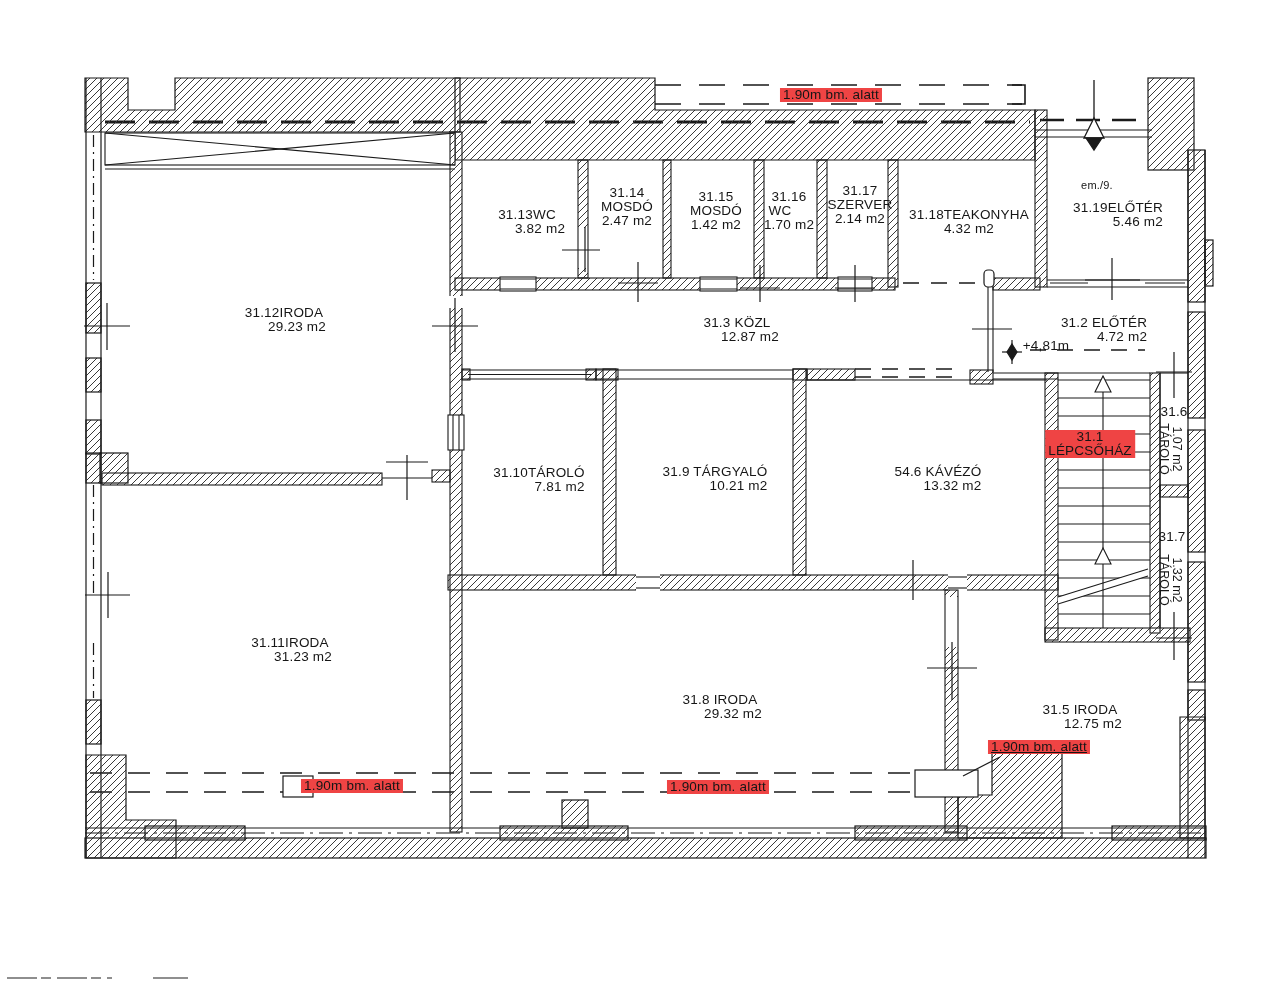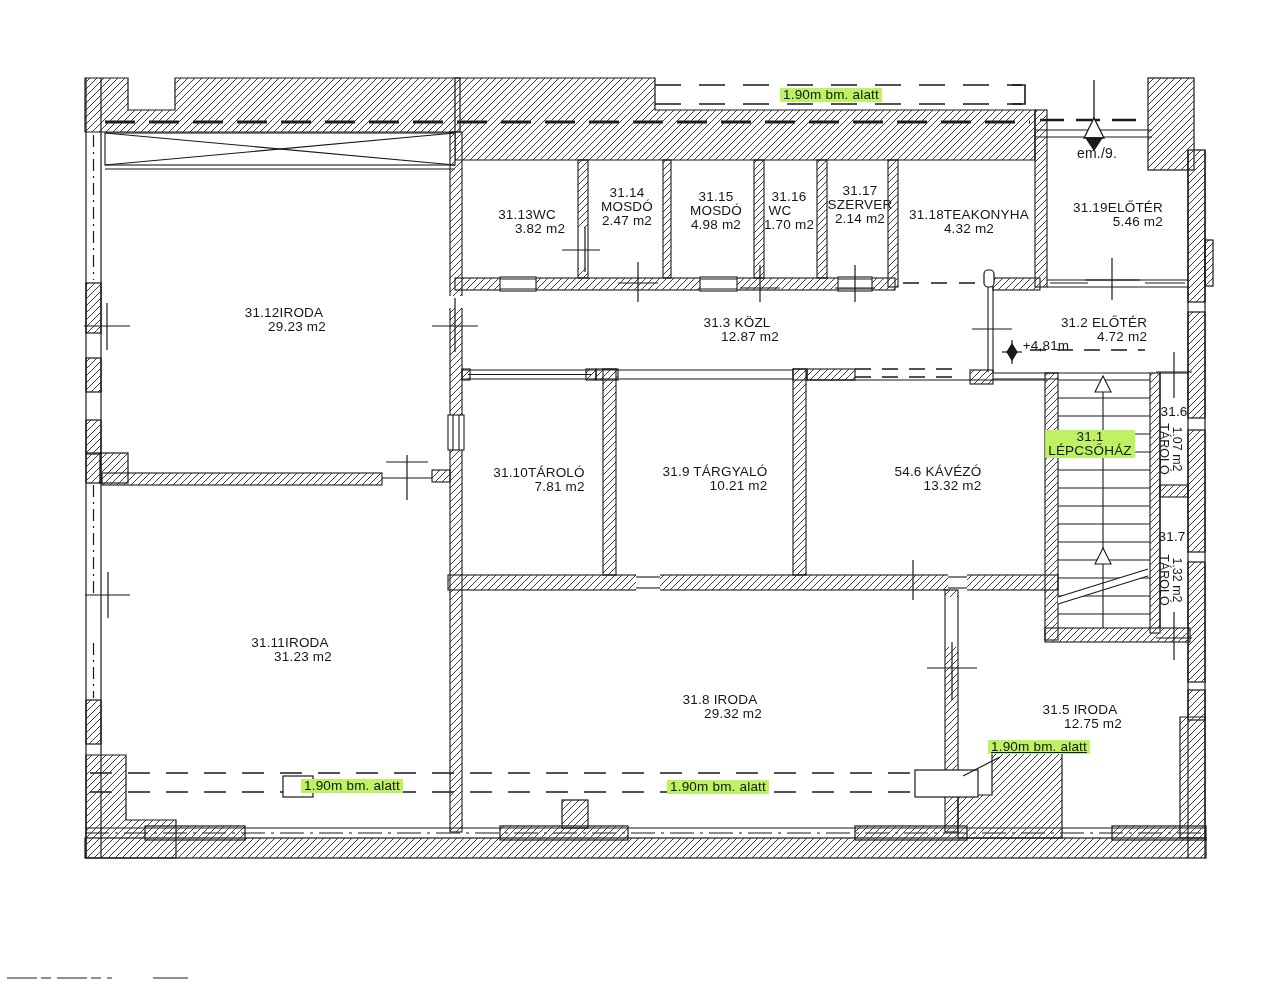--- a/index.html
+++ b/index.html
@@ -7,22 +7,22 @@
     position:relative;width:1280px;height:985px;background:#ffffff;
     overflow:hidden;font-family:"Liberation Sans",sans-serif;color:#161616;
   }
   .sheet svg{position:absolute;left:0;top:0;}
   .lbl{
     position:absolute;transform:translateX(-50%);text-align:center;
     font-size:13.5px;line-height:14px;white-space:nowrap;color:#161616;
     letter-spacing:.2px;
   }
   .lbl .l2ind{margin-left:26px;text-align:right;}
-  .lbl.bg{background:#bef264;padding:0 3px;}
-  .lbl.big{font-size:14px;}
+  .lbl.bg{background:#ef4444;padding:0 3px;}
+  .lbl.big{font-size:11px;margin-top:32px;}
   .lbl.u{ text-decoration:underline; }
   .vlbl{
     position:absolute;transform:translate(-50%,-50%) rotate(90deg);
     font-size:12.5px;line-height:13px;white-space:nowrap;text-align:center;color:#161616;
   }
   .vlbl div{display:block;}
 </style>
 </head>
 <body>
 
@@ -275,21 +275,21 @@
       <div class="l2ind">3.82 m2</div>
   </div>
   <div class="lbl" style="left:627px;top:186px">
     <div>31.14</div>
       <div>MOSDÓ</div>
       <div>2.47 m2</div>
   </div>
   <div class="lbl" style="left:716px;top:190px">
     <div>31.15</div>
       <div>MOSDÓ</div>
-      <div>4.98 m2</div>
+      <div>1.42 m2</div>
   </div>
   <div class="lbl" style="left:789px;top:190px">
     <div>31.16</div>
       <div style="margin-left:-18px">WC</div>
       <div>1.70 m2</div>
   </div>
   <div class="lbl" style="left:860px;top:184px">
     <div>31.17</div>
       <div>SZERVER</div>
       <div>2.14 m2</div>

